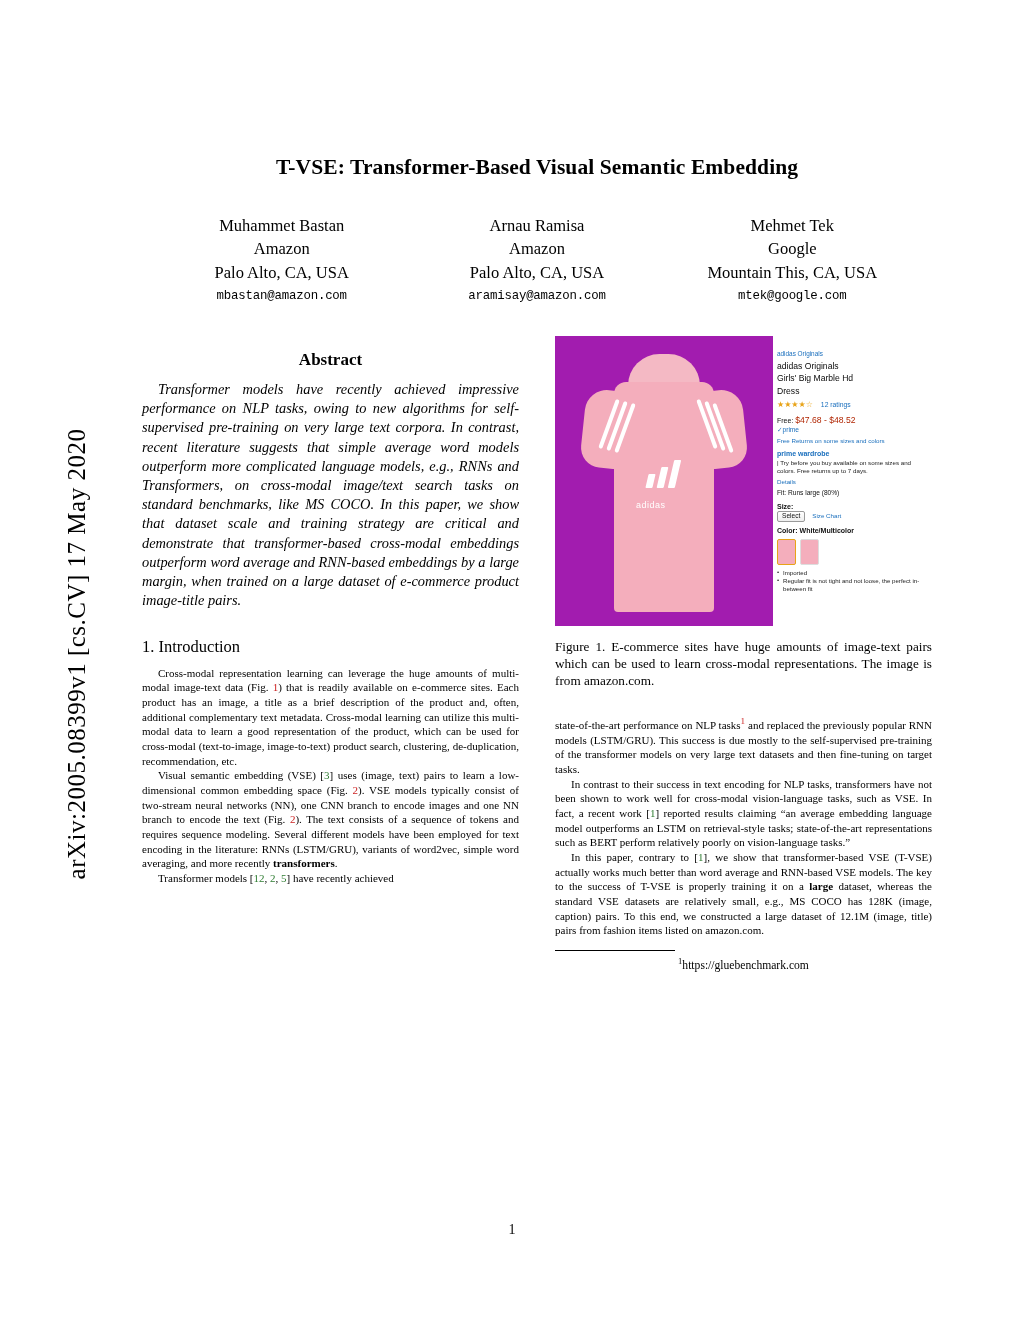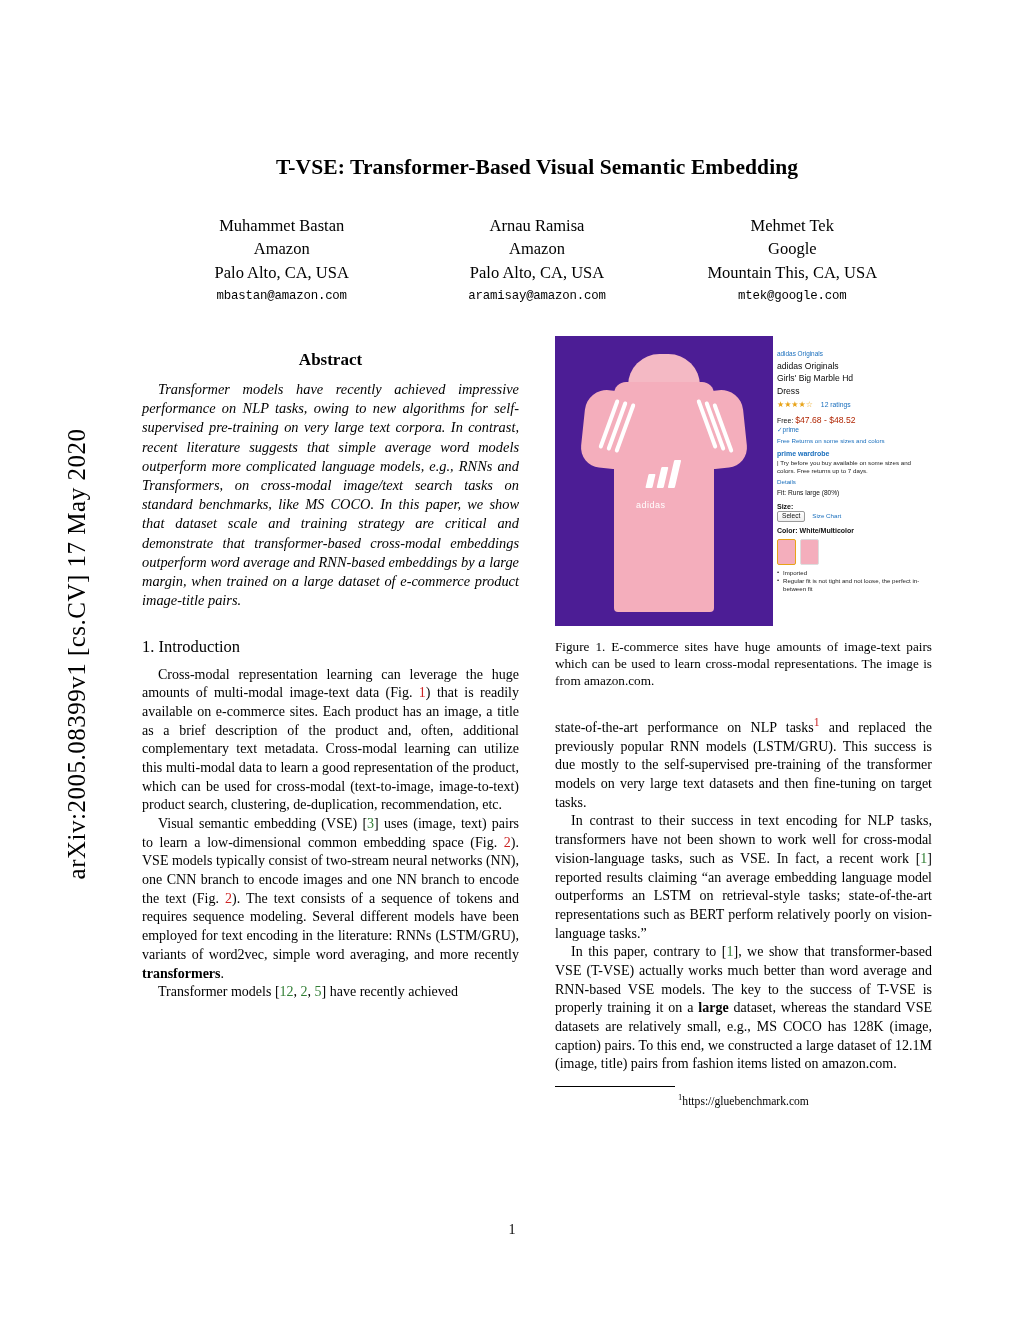--- a/index.html
+++ b/index.html
@@ -96,21 +96,21 @@
     hyphens: auto;
   }
   .abstract-body .indent { display: inline-block; width: 16px; }
 
   .section-head {
     font-weight: normal;
     font-size: 16.5px;
     margin: 26px 0 9px 0;
   }
   p.body {
-    font-size: 14px;
+    font-size: 11px;
     line-height: 1.335;
     text-align: justify;
     margin: 0 0 0 0;
     hyphens: auto;
   }
   p.body + p.body { text-indent: 16px; }
   p.first { text-indent: 16px; }
   .ref { color: #2f7d32; }
   .refred { color: #cc2222; }
   b.bold { font-weight: bold; }
@@ -124,21 +124,21 @@
     height: 290px;
     display: flex;
     background: #ffffff;
     overflow: hidden;
     position: relative;
   }
   .fig-left {
     width: 218px;
     height: 290px;
     position: relative;
-    background: #4c1d95;
+    background: #a21caf;
   }
   
   .dress {
     position: absolute;
     left: 26px;
     top: 18px;
     width: 166px;
     height: 258px;
   }
   .dress .hood {

